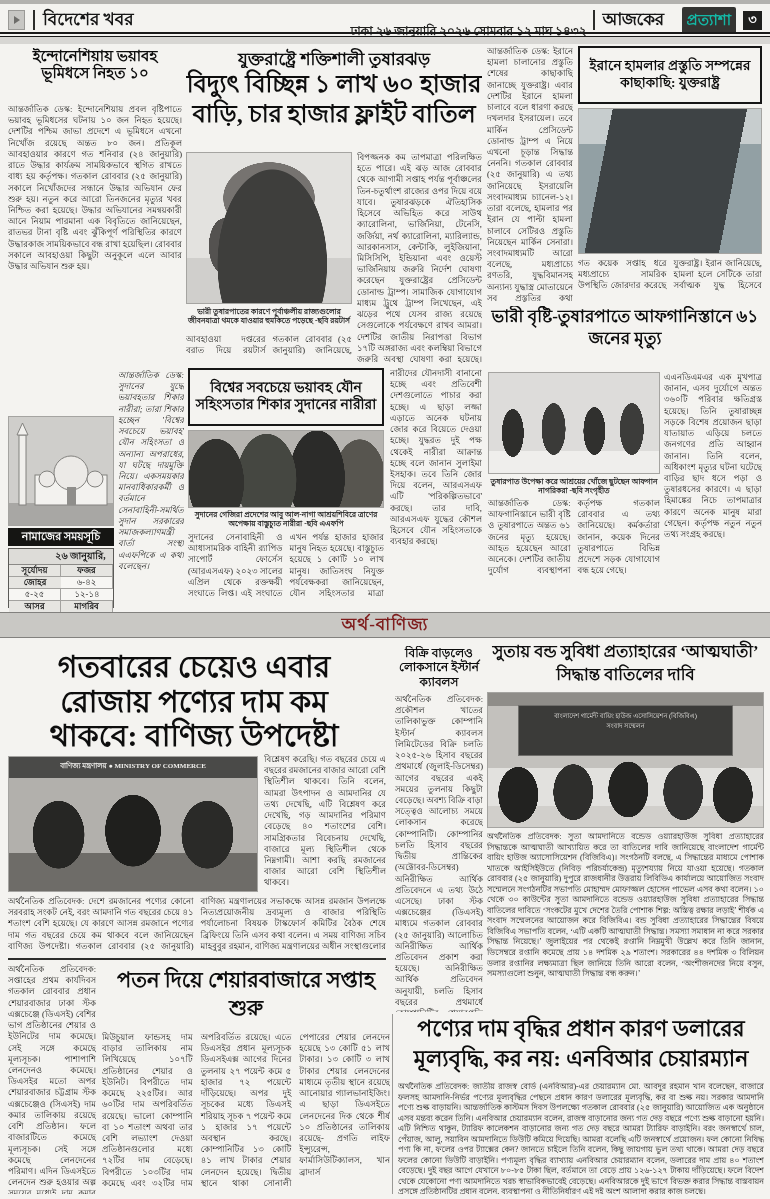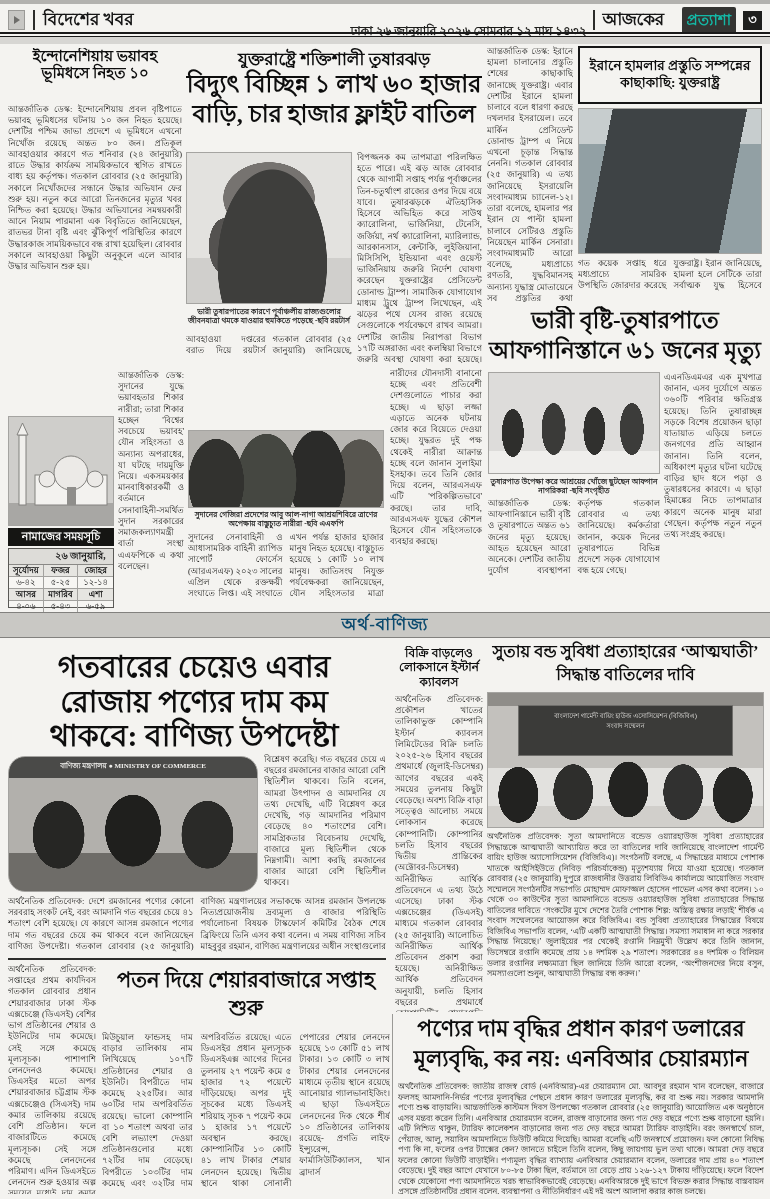--- a/index.html
+++ b/index.html
@@ -48,43 +48,43 @@
   .ph-afghan{background:
     radial-gradient(ellipse 11px 24px at 14% 60%,#2e2e2c 0 99%,transparent 100%),
     radial-gradient(ellipse 12px 26px at 38% 56%,#3a3a38 0 99%,transparent 100%),
     radial-gradient(ellipse 11px 24px at 62% 58%,#30302e 0 99%,transparent 100%),
     radial-gradient(ellipse 12px 26px at 84% 56%,#3c3c3a 0 99%,transparent 100%),
     linear-gradient(180deg,#dddcda 0 78%,#efeeec 78% 100%);}
   .ph-ministry{background:
     radial-gradient(ellipse 26px 34px at 20% 58%,#262624 0 99%,transparent 100%),
     radial-gradient(ellipse 28px 36px at 50% 55%,#1f1f1d 0 99%,transparent 100%),
     radial-gradient(ellipse 26px 34px at 80% 58%,#2a2a28 0 99%,transparent 100%),
-    linear-gradient(180deg,#4a4a48 0 16%,#b2b0ac 16% 72%,#6e6c68 72% 100%); border-radius: 17px;}
+    linear-gradient(180deg,#4a4a48 0 16%,#b2b0ac 16% 72%,#6e6c68 72% 100%);}
   .ph-press{background:
     radial-gradient(ellipse 20px 28px at 11% 76%,#222220 0 99%,transparent 100%),
     radial-gradient(ellipse 20px 28px at 31% 74%,#2e2e2c 0 99%,transparent 100%),
     radial-gradient(ellipse 20px 28px at 51% 72%,#232321 0 99%,transparent 100%),
     radial-gradient(ellipse 20px 28px at 71% 74%,#313130 0 99%,transparent 100%),
     radial-gradient(ellipse 20px 28px at 89% 76%,#262624 0 99%,transparent 100%),
     linear-gradient(180deg,#8f8d89 0 10%,#c3c1bd 10% 56%,#e2e1de 56% 84%,#d1cfcb 84% 100%);}
   .photo-label{position:absolute;left:0;right:0;text-align:center;color:#f0efec;font-weight:bold;}
   .press-banner{position:absolute;left:11%;top:9%;width:78%;height:38%;background:#3b3b39;color:#e4e3e0;
     text-align:center;font-size:6.5px;line-height:1.5;padding-top:5px;box-sizing:border-box;border:1px solid #6f6e6b;}
   
   .prayer-title{background:#151513;color:#fff;font-size:11px;font-weight:bold;display:flex;align-items:center;justify-content:center;}
   .prayer-box{border:1px solid #5a5956;background:#f7f6f3;box-sizing:border-box;}
   .prayer-date{background:#dddcd8;border-bottom:1px solid #8a8986;font-size:9.5px;font-weight:bold;text-align:center;line-height:15px;height:15px;padding-left:39px;}
-  .pgrid{display:grid;grid-template-columns:1fr 1fr 1fr;}
+  .pgrid{display:grid;grid-template-columns:1fr 1fr;}
   .pgrid div{border-right:1px solid #a3a29f;border-bottom:1px solid #a3a29f;text-align:center;font-size:8.5px;line-height:11px;height:11px;}
   .pgrid div:nth-child(3n){border-right:none;}
   .plab{background:#e6e5e1;font-weight:bold;}
   
   .divider{left:0;top:612px;width:770px;height:26px;background:#c9c8c4;border-top:1px solid #82817e;border-bottom:1px solid #82817e;
     display:flex;align-items:center;justify-content:center;box-sizing:border-box;}
-  .divider span{font-size:17px;font-weight:bold;letter-spacing:1px;color:#0c4a6e;}
+  .divider span{font-size:17px;font-weight:bold;letter-spacing:1px;color:#7f1d1d;}
   .hrule{border-top:2px solid #2e2e2c;height:0;}
   .thin-rule{background:#9a9996;}
 </style>
 </head>
 <body>
 
 <div class="page">
 
   <div class="abs top-band"></div>
   <div class="abs hdr">
@@ -143,32 +143,33 @@
     </div>
   </div>
 
   <div class="abs hl" style="left:186px;top:46px;width:296px;height:22px;font-size:17px;">যুক্তরাষ্ট্রে শক্তিশালী তুষারঝড়</div>
   <div class="abs hl" style="left:186px;top:69px;width:296px;height:82px;font-size:24px;line-height:1.25;">বিদ্যুৎ বিচ্ছিন্ন ১ লাখ ৬০ হাজার বাড়ি, চার হাজার ফ্লাইট বাতিল</div>
   <div class="abs ph ph-snow" style="left:186px;top:152px;width:166px;height:152px;"></div>
   <div class="abs cap" style="left:186px;top:307px;width:166px;height:25px;">ভারী তুষারপাতের কারণে পূর্বাঞ্চলীয় রাজ্যগুলোর জীবনযাত্রা থমকে যাওয়ার হুমকিতে পড়েছে -ছবি রয়টার্স</div>
   <div class="abs bt" style="left:357px;top:152px;width:125px;height:212px;">বিপজ্জনক কম তাপমাত্রা পরিলক্ষিত হতে পারে। এই ঝড় আজ রোববার থেকে আগামী সপ্তাহ পর্যন্ত পূর্বাঞ্চলের তিন-চতুর্থাংশ রাজ্যের ওপর দিয়ে বয়ে যাবে। তুষারঝড়কে ঐতিহাসিক হিসেবে অভিহিত করে সাউথ ক্যারোলিনা, ভার্জিনিয়া, টেনেসি, জর্জিয়া, নর্থ ক্যারোলিনা, ম্যারিল্যান্ড, আরকানসাস, কেন্টাকি, লুইজিয়ানা, মিসিসিপি, ইন্ডিয়ানা এবং ওয়েস্ট ভার্জিনিয়ায় জরুরি নির্দেশ ঘোষণা করেছেন যুক্তরাষ্ট্রের প্রেসিডেন্ট ডোনাল্ড ট্রাম্প। সামাজিক যোগাযোগ মাধ্যম ট্রুথে ট্রাম্প লিখেছেন, এই ঝড়ের পথে যেসব রাজ্য রয়েছে সেগুলোকে পর্যবেক্ষণে রাখব আমরা। দেশটির জাতীয় নিরাপত্তা বিভাগ ১৭টি অঙ্গরাজ্য এবং কলম্বিয়া বিভাগে জরুরি অবস্থা ঘোষণা করা হয়েছে। লুইজিয়ানা এবং টেক্সাসে অনেক জায়গা বিদ্যুৎ বিচ্ছিন্ন হয়ে আছে। এ সংখ্যা আরো বাড়তে পারে বলে আশঙ্কা করা হচ্ছে। টেক্সাসে জরুরি সেবা চালু রাখতে দেশটির জ্বালানি মন্ত্রণালয় বাড়তি জেনারেটর মোতায়েনের নির্দেশনা নিয়েছে। যুক্তরাষ্ট্রের জাতীয় আবহাওয়া সেবা গত শনিবার এক সতর্কতায় জানায়, এবার অস্বাভাবিক এবং দীর্ঘ তুষারঝড় দেখা যাবে। যা দক্ষিণপূর্ব রাজ্যগুলোতে বিপর্যয়কর প্রভাব ফেলবে। পাশাপাশি তাপমাত্রা বিপজ্জনক অবস্থায়</div>
   <div class="abs bt c2" style="left:186px;top:334px;width:166px;height:30px;">আবহাওয়া দপ্তরের বরাত দিয়ে রয়টার্স গতকাল রোববার (২৫ জানুয়ারি) জানিয়েছে, ভারী তুষারপাতের কারণে পূর্বাঞ্চলীয় রাজ্যগুলোর জীবনযাত্রা পুরোপুরি থমকে যাওয়ার হুমকিতে পড়েছে। আবহাওয়ার পূর্বাভাসে বলা হয়েছে তুষারপাত অব্যাহত থাকবে।</div>
 
-  <div class="abs bt" style="left:118px;top:370px;width:66px;height:238px;">আন্তর্জাতিক ডেস্ক: সুদানের যুদ্ধে ভয়াবহতার শিকার নারীরা; তারা শিকার হচ্ছেন 'বিশ্বের সবচেয়ে ভয়াবহ' যৌন সহিংসতা ও অন্যান্য অপরাধের, যা ঘটছে দায়মুক্তি নিয়ে। একসময়কার মানবাধিকারকর্মী ও বর্তমানে সেনাবাহিনী-সমর্থিত সুদান সরকারের সমাজকল্যাণমন্ত্রী বার্তা সংস্থা এএফপিকে এ কথা বলেছেন।</div>
+  <div class="abs bt" style="left:118px;top:370px;width:66px;height:238px;font-style:italic;">আন্তর্জাতিক ডেস্ক: সুদানের যুদ্ধে ভয়াবহতার শিকার নারীরা; তারা শিকার হচ্ছেন 'বিশ্বের সবচেয়ে ভয়াবহ' যৌন সহিংসতা ও অন্যান্য অপরাধের, যা ঘটছে দায়মুক্তি নিয়ে। একসময়কার মানবাধিকারকর্মী ও বর্তমানে সেনাবাহিনী-সমর্থিত সুদান সরকারের সমাজকল্যাণমন্ত্রী বার্তা সংস্থা এএফপিকে এ কথা বলেছেন।</div>
+  <div class="abs hl boxed" style="left:188px;top:368px;width:196px;height:58px;font-size:14px;line-height:1.2;">বিশ্বের সবচেয়ে ভয়াবহ যৌন সহিংসতার শিকার সুদানের নারীরা</div>
   <div class="abs ph ph-sudan" style="left:188px;top:430px;width:196px;height:78px;"></div>
   <div class="abs cap" style="left:188px;top:510px;width:196px;height:20px;">সুদানের গেজিরা প্রদেশের আবু আল-নাগা আশ্রয়শিবিরে ত্রাণের অপেক্ষায় বাস্তুচ্যুত নারীরা -ছবি এএফপি</div>
   <div class="abs bt c2" style="left:188px;top:532px;width:196px;height:76px;">সুদানের সেনাবাহিনী ও আধাসামরিক বাহিনী র‍্যাপিড সাপোর্ট ফোর্সেস (আরএসএফ) ২০২৩ সালের এপ্রিল থেকে রক্তক্ষয়ী সংঘাতে লিপ্ত। এই সংঘাতে এখন পর্যন্ত হাজার হাজার মানুষ নিহত হয়েছে। বাস্তুচ্যুত হয়েছে ১ কোটি ১০ লাখ মানুষ। জাতিসংঘ নিযুক্ত পর্যবেক্ষকরা জানিয়েছেন, যৌন সহিংসতার মাত্রা ভয়াবহ আকার ধারণ করেছে।</div>
   <div class="abs bt" style="left:390px;top:368px;width:92px;height:240px;">নারীদের যৌনদাসী বানানো হচ্ছে এবং প্রতিবেশী দেশগুলোতে পাচার করা হচ্ছে। এ ছাড়া লজ্জা এড়াতে অনেক ঘটনায় জোর করে বিয়েতে দেওয়া হচ্ছে। যুদ্ধরত দুই পক্ষ থেকেই নারীরা আক্রান্ত হচ্ছে বলে জানান সুলাইমা ইসহাক। তবে তিনি জোর দিয়ে বলেন, আরএসএফ এটি 'পরিকল্পিতভাবে' করছে। তার দাবি, আরএসএফ যুদ্ধের কৌশল হিসেবে যৌন সহিংসতাকে ব্যবহার করছে।</div>
 
   <div class="abs bt" style="left:487px;top:46px;width:86px;height:256px;">আন্তর্জাতিক ডেস্ক: ইরানে হামলা চালানোর প্রস্তুতি শেষের কাছাকাছি জানাচ্ছে যুক্তরাষ্ট্র। এবার দেশটির ইরানে হামলা চালাবে বলে ধারণা করছে দখলদার ইসরায়েল। তবে মার্কিন প্রেসিডেন্ট ডোনাল্ড ট্রাম্প এ নিয়ে এখনো চূড়ান্ত সিদ্ধান্ত নেননি। গতকাল রোববার (২৫ জানুয়ারি) এ তথ্য জানিয়েছে ইসরায়েলি সংবাদমাধ্যম চ্যানেল-১২। তারা বলেছে, হামলার পর ইরান যে পাল্টা হামলা চালাবে সেটিরও প্রস্তুতি নিয়েছেন মার্কিন সেনারা। সংবাদমাধ্যমটি আরো বলেছে, মধ্যপ্রাচ্যে রণতরি, যুদ্ধবিমানসহ অন্যান্য যুদ্ধাস্ত্র মোতায়েনে সব প্রস্তুতির কথা জানিয়েছে যুক্তরাষ্ট্র।</div>
   <div class="abs hl boxed" style="left:578px;top:46px;width:184px;height:58px;font-size:13.5px;line-height:1.25;">ইরানে হামলার প্রস্তুতি সম্পন্নের কাছাকাছি: যুক্তরাষ্ট্র</div>
   <div class="abs ph ph-carrier" style="left:578px;top:108px;width:184px;height:146px;"></div>
   <div class="abs bt c2" style="left:578px;top:258px;width:184px;height:44px;">গত কয়েক সপ্তাহ ধরে মধ্যপ্রাচ্যে সামরিক উপস্থিতি জোরদার করেছে যুক্তরাষ্ট্র। ইরান জানিয়েছে, হামলা হলে সেটিকে তারা সর্বাত্মক যুদ্ধ হিসেবে বিবেচনা করবে। সূত্র: চ্যানেল-১২</div>
 
-  <div class="abs hl" style="left:487px;top:306px;width:276px;height:62px;font-size:23px;line-height:1.3;">ভারী বৃষ্টি-তুষারপাতে আফগানিস্তানে ৬১ জনের মৃত্যু</div>
+  <div class="abs hl" style="left:487px;top:306px;width:276px;height:62px;font-size:17px;line-height:1.3;">ভারী বৃষ্টি-তুষারপাতে আফগানিস্তানে ৬১ জনের মৃত্যু</div>
   <div class="abs ph ph-afghan" style="left:488px;top:372px;width:172px;height:102px;"></div>
   <div class="abs cap" style="left:488px;top:477px;width:172px;height:19px;">তুষারপাত উপেক্ষা করে আশ্রয়ের খোঁজে ছুটছেন আফগান নাগরিকরা -ছবি সংগৃহীত</div>
   <div class="abs bt c2" style="left:488px;top:498px;width:172px;height:110px;">আন্তর্জাতিক ডেস্ক: আফগানিস্তানে ভারী বৃষ্টি ও তুষারপাতে অন্তত ৬১ জনের মৃত্যু হয়েছে। আহত হয়েছেন আরো অনেকে। দেশটির জাতীয় দুর্যোগ ব্যবস্থাপনা কর্তৃপক্ষ গতকাল রোববার এ তথ্য জানিয়েছে। কর্মকর্তারা জানান, কয়েক দিনের তুষারপাতে বিভিন্ন প্রদেশে সড়ক যোগাযোগ বন্ধ হয়ে গেছে।</div>
   <div class="abs bt" style="left:664px;top:372px;width:98px;height:236px;">এএনডিএমএর এক মুখপাত্র জানান, এসব দুর্যোগে অন্তত ৩৬০টি পরিবার ক্ষতিগ্রস্ত হয়েছে। তিনি তুষারাচ্ছন্ন সড়কে বিশেষ প্রয়োজন ছাড়া যাতায়াত এড়িয়ে চলতে জনগণের প্রতি আহ্বান জানান। তিনি বলেন, অধিকাংশ মৃত্যুর ঘটনা ঘটেছে বাড়ির ছাদ ধসে পড়া ও তুষারধসের কারণে। এ ছাড়া হিমাঙ্কের নিচে তাপমাত্রার কারণে অনেক মানুষ মারা গেছেন। কর্তৃপক্ষ নতুন নতুন তথ্য সংগ্রহ করছে।</div>
 
   <div class="abs divider">
     <span>অর্থ-বাণিজ্য</span>
   </div>
 
   <div class="abs hl" style="left:38px;top:650px;width:312px;height:104px;font-size:30px;line-height:1.15;">গতবারের চেয়েও এবার রোজায় পণ্যের দাম কম থাকবে: বাণিজ্য উপদেষ্টা</div>

